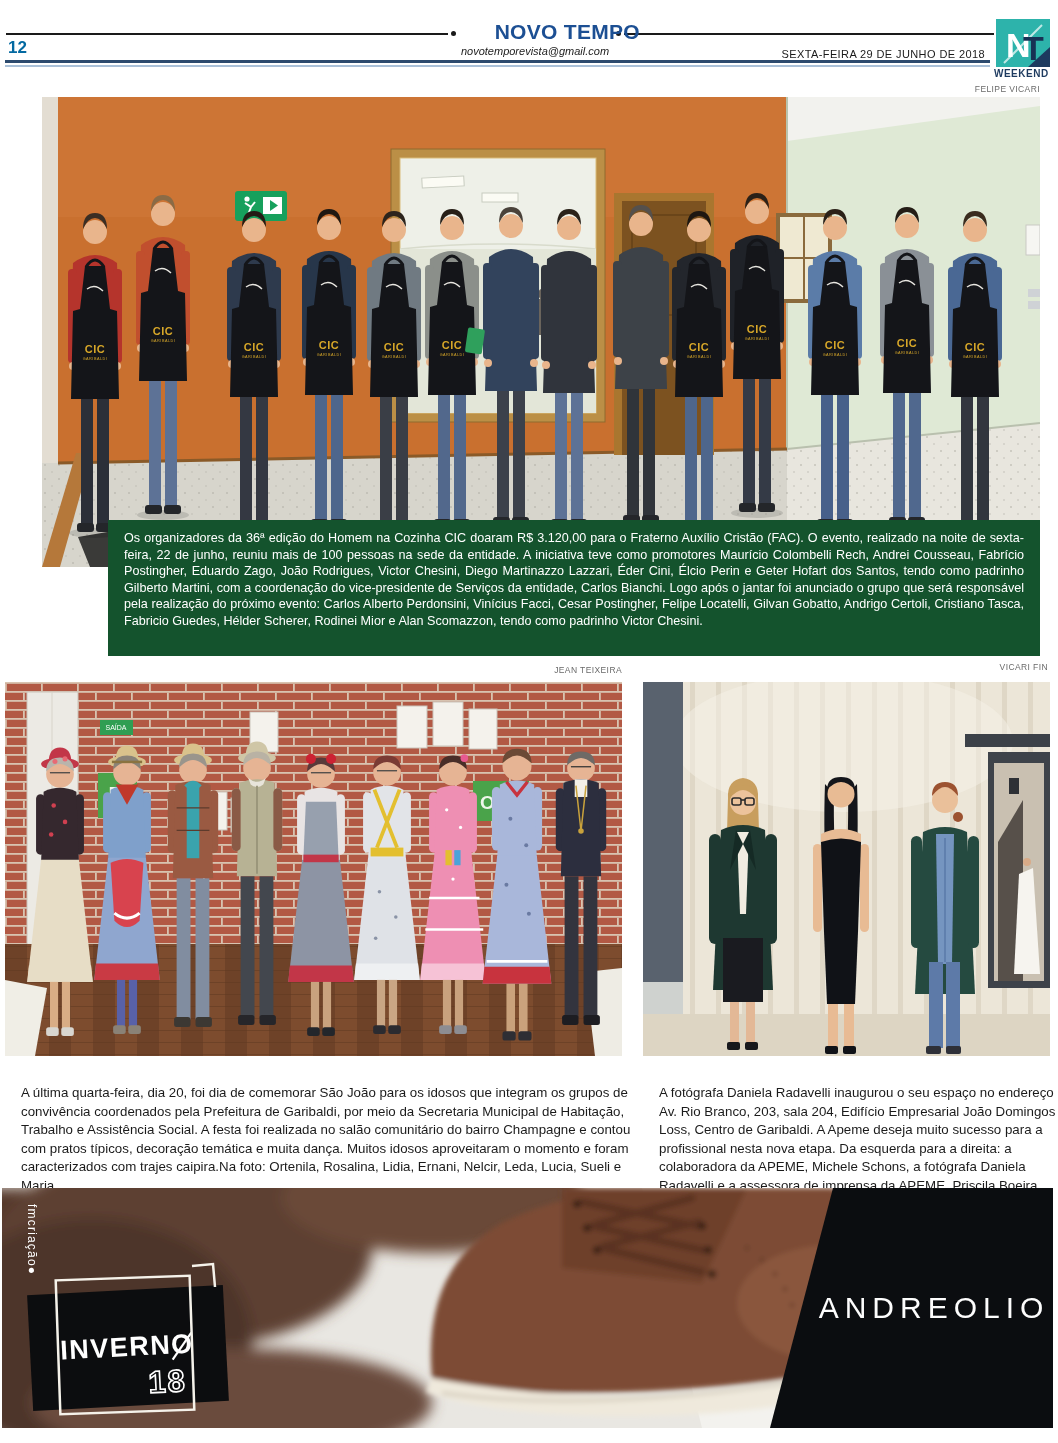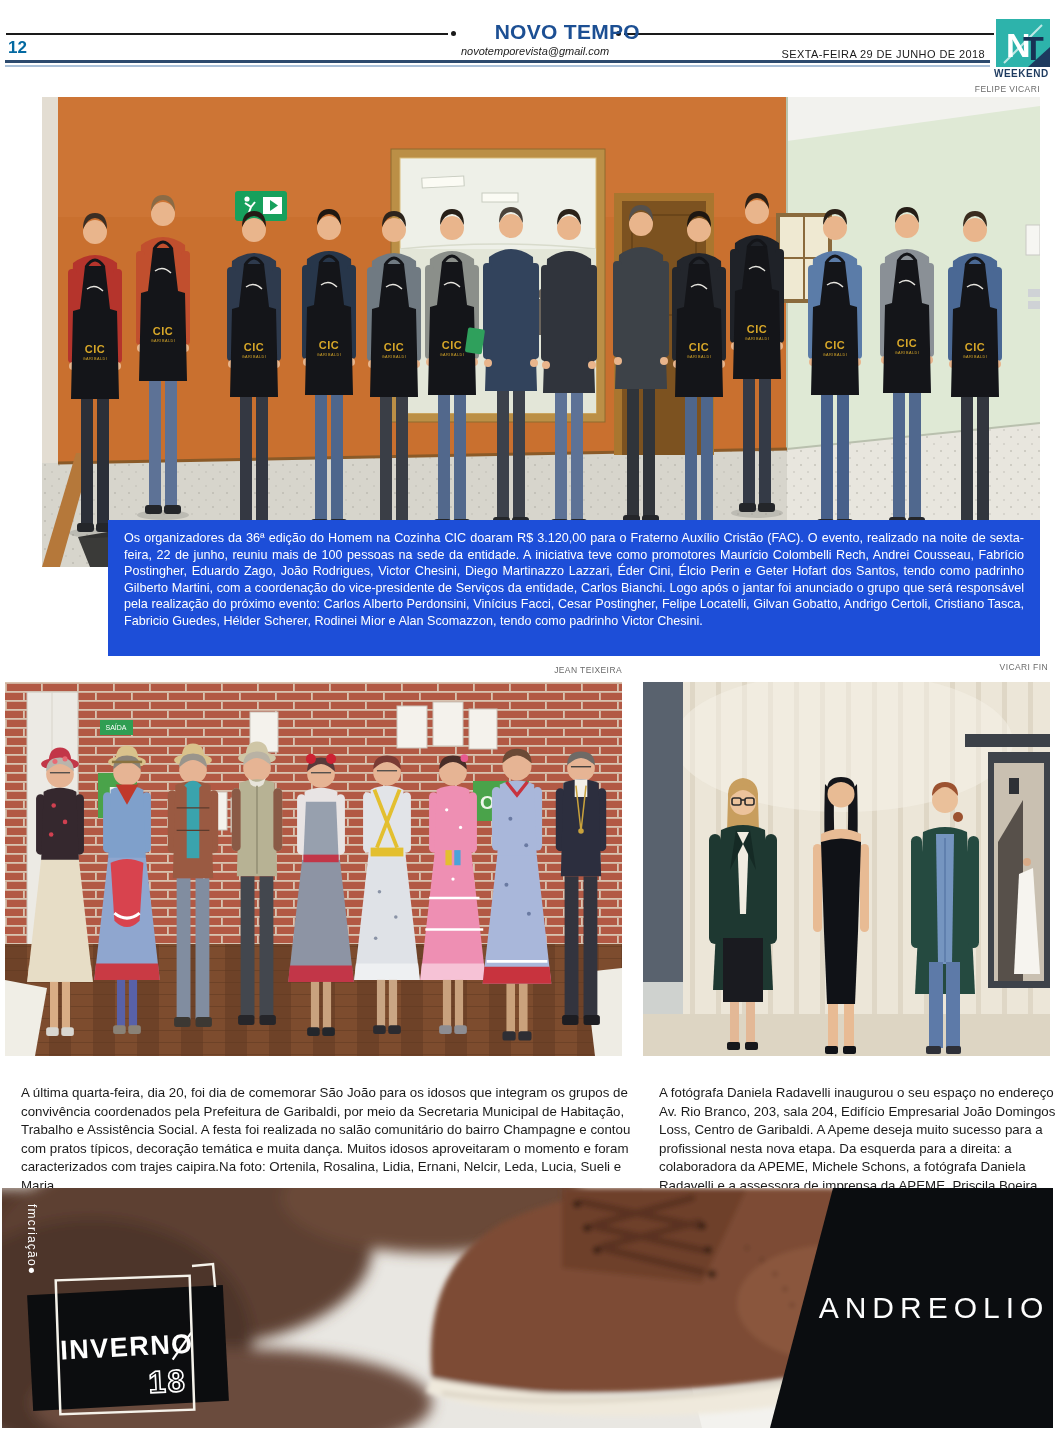--- a/index.html
+++ b/index.html
@@ -16,21 +16,21 @@
        font-size:11px;font-style:italic;color:#222;}
   .issue-date{position:absolute;right:73px;top:48px;font-size:11px;color:#1a1a1a;letter-spacing:.4px;}
   .rule-navy{position:absolute;left:5px;top:60px;width:985px;height:3px;background:#2c4a6e;}
   .rule-light{position:absolute;left:5px;top:65px;width:985px;height:2px;background:#a9c0d8;}
   .logo-box{position:absolute;left:996px;top:19px;width:54px;height:48px;}
   .logo-tagline{position:absolute;left:994px;top:68px;width:58px;text-align:left;
        font-size:10px;font-weight:bold;color:#1d3a5f;letter-spacing:.5px;}
 
   
   .credit{position:absolute;font-size:8.5px;color:#6a6a6a;letter-spacing:.4px;text-align:right;}
-  .caption-box{position:absolute;left:108px;top:520px;width:932px;height:136px;background:#1d4ed8;
+  .caption-box{position:absolute;left:108px;top:520px;width:932px;height:136px;background:#14532d;
        box-sizing:border-box;padding:10px 16px;z-index:5;}
   .caption-box p{margin:0;color:#fff;font-size:12.6px;line-height:1.32;text-align:justify;}
   .photo-caption{position:absolute;font-size:13.3px;line-height:1.4;color:#1b1b1b;margin:16px;}
 
   figure{margin:0;position:absolute;}
   svg{display:block;}
   svg text{font-family:"Liberation Sans",sans-serif;}
   .cic{font-size:11px;font-weight:bold;fill:#d7a729;text-anchor:middle;letter-spacing:.5px;}
   .cic-sub{font-size:3.8px;fill:#d7a729;text-anchor:middle;letter-spacing:.5px;}
 </style>

